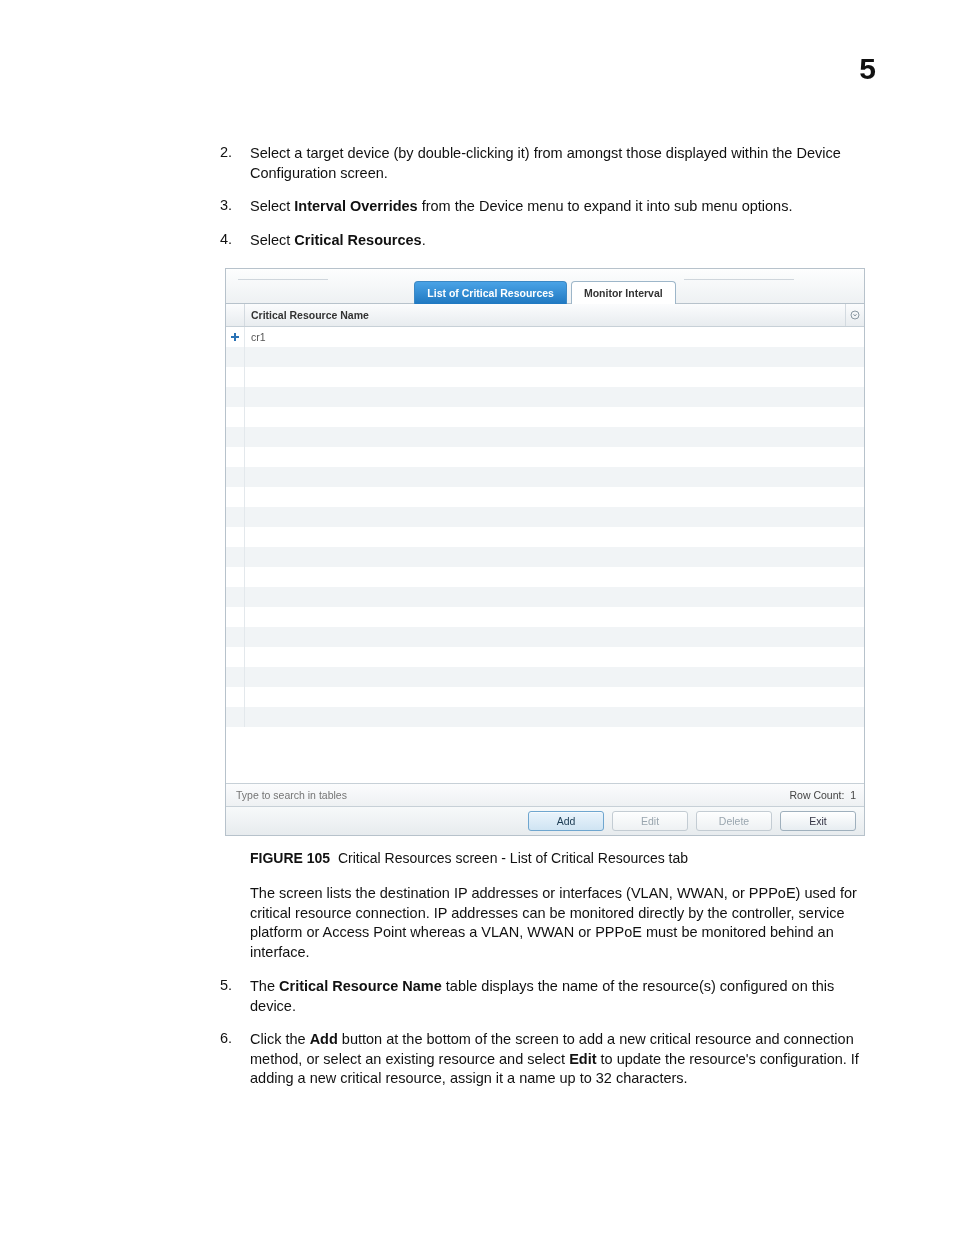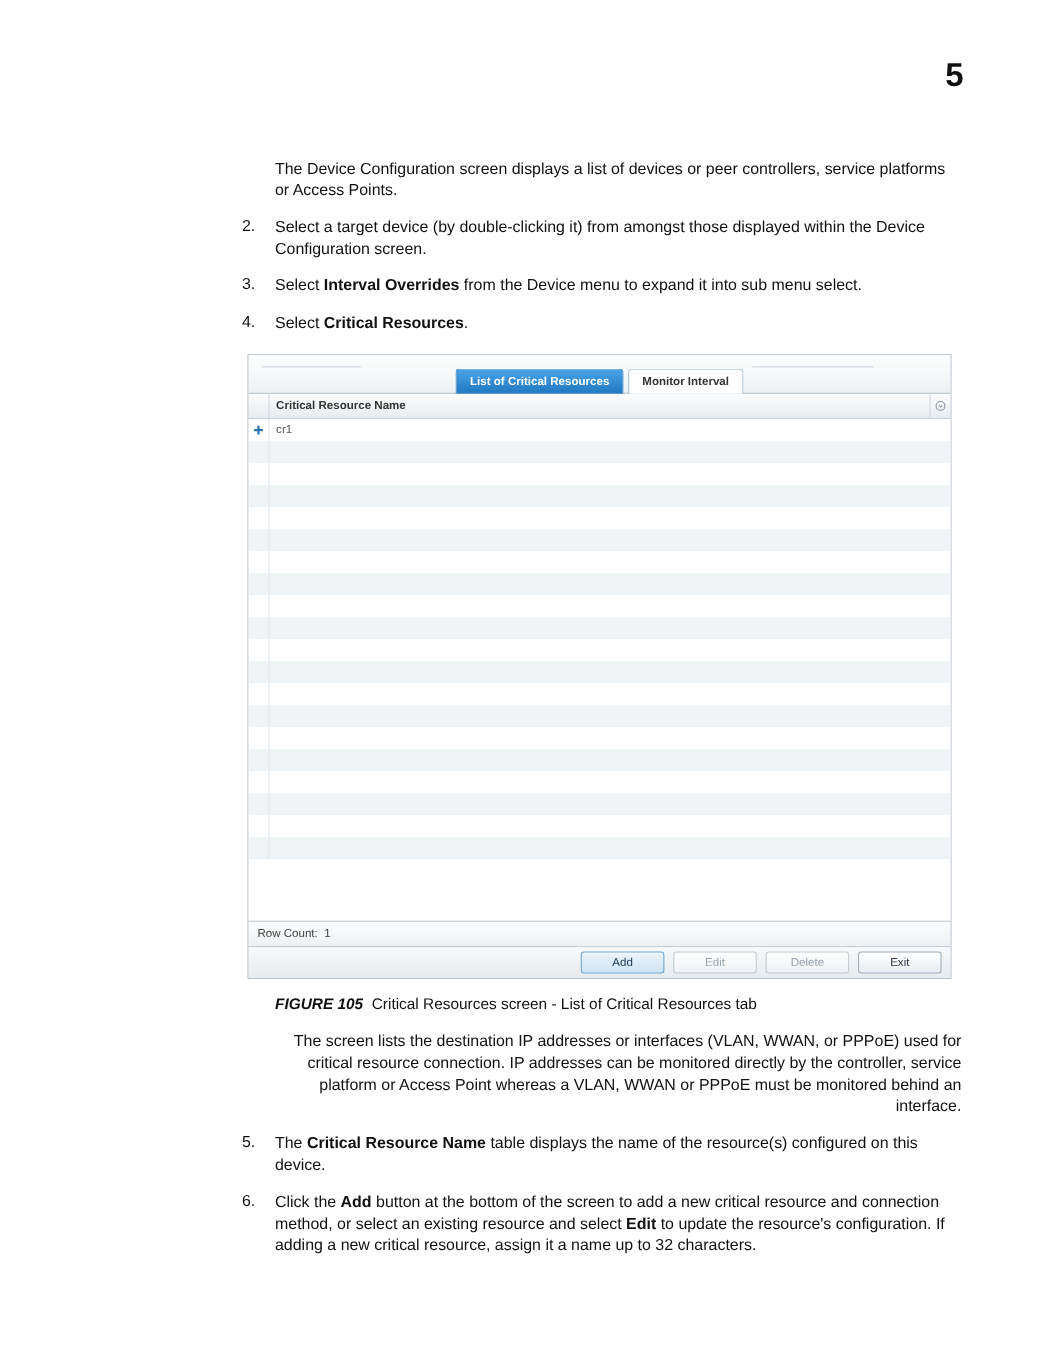--- a/index.html
+++ b/index.html
@@ -230,47 +230,45 @@
     background: linear-gradient(#fdfefe, #eef1f3);
   }
 
   .figure-caption {
     margin: 14px 0 0 170px;
     font-size: 14px;
   }
   .figure-caption .fig-label {
     font-weight: 700;
     font-family: Arial, Helvetica, sans-serif;
-    font-style: italic;
   }
 
   .spacer-top { height: 80px; }
 </style>
 </head>
 <body>
 
 <div class="page">
 
   <div class="page-number">5</div>
 
   <div class="spacer-top"></div>
 
-  <p class="body-text para-indent">The Device Configuration screen displays a list of devices or peer controllers, service platforms or Access Points.</p>
 
   <div class="list-row">
     <div class="list-num">2.</div>
     <div class="list-body">
       <span>Select a target device (by double-clicking it) from amongst those displayed within the Device Configuration screen.</span>
     </div>
   </div>
 
   <div class="list-row">
     <div class="list-num">3.</div>
     <div class="list-body">
-      <span>Select </span><span class="bold">Interval Overrides</span><span> from the Device menu to expand it into sub menu select.</span>
+      <span>Select </span><span class="bold">Interval Overrides</span><span> from the Device menu to expand it into sub menu options.</span>
     </div>
   </div>
 
   <div class="list-row">
     <div class="list-num">4.</div>
     <div class="list-body">
       <span>Select </span><span class="bold">Critical Resources</span><span>.</span>
     </div>
   </div>
 
@@ -378,40 +376,43 @@
             <div class="cell-icon"></div>
             <div class="cell-name"></div>
           </div>
         <div class="data-row">
             <div class="cell-icon"></div>
             <div class="cell-name"></div>
           </div>
       </div>
 
       <div class="footer-row1">
+        <div class="search-area">
+          <input class="search-input" type="text" placeholder="Type to search in tables" style="">
+        </div>
         <div class="rowcount">
           <span>Row Count:</span>&nbsp;&nbsp;<span>1</span>
         </div>
       </div>
 
       <div class="footer-row2">
         <div class="btn primary">Add</div>
         <div class="btn disabled">Edit</div>
         <div class="btn disabled">Delete</div>
         <div class="btn">Exit</div>
       </div>
 
     </div>
   </div>
 
   <div class="figure-caption">
     <span class="fig-label">FIGURE 105</span>&nbsp;&nbsp;<span>Critical Resources screen - List of Critical Resources tab</span>
   </div>
 
-  <p class="body-text para-indent" style="margin-top:18px;text-align:right;">The screen lists the destination IP addresses or interfaces (VLAN, WWAN, or PPPoE) used for critical resource connection. IP addresses can be monitored directly by the controller, service platform or Access Point whereas a VLAN, WWAN or PPPoE must be monitored behind an interface.</p>
+  <p class="body-text para-indent" style="margin-top:18px;">The screen lists the destination IP addresses or interfaces (VLAN, WWAN, or PPPoE) used for critical resource connection. IP addresses can be monitored directly by the controller, service platform or Access Point whereas a VLAN, WWAN or PPPoE must be monitored behind an interface.</p>
 
   <div class="list-row">
     <div class="list-num">5.</div>
     <div class="list-body">
       <span>The </span><span class="bold">Critical Resource Name</span><span> table displays the name of the resource(s) configured on this device.</span>
     </div>
   </div>
 
   <div class="list-row">
     <div class="list-num">6.</div>

